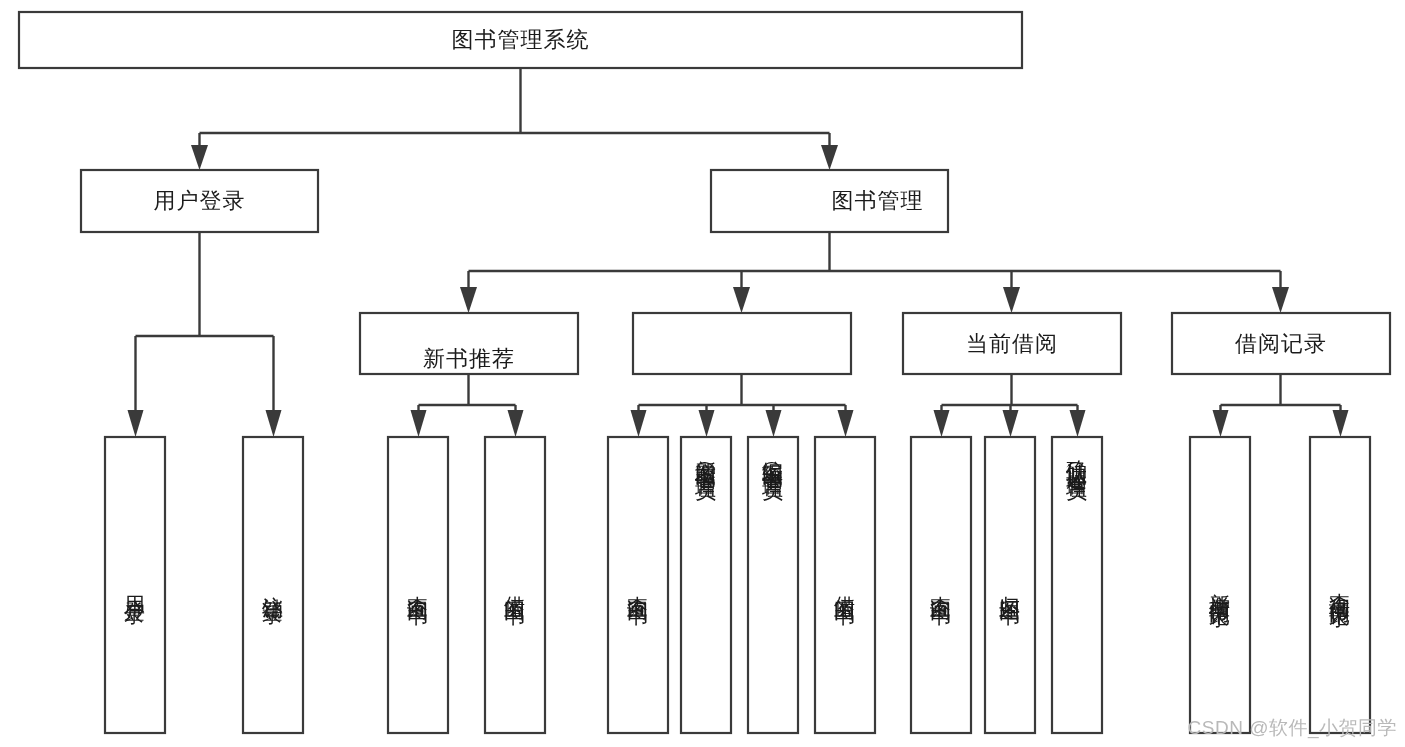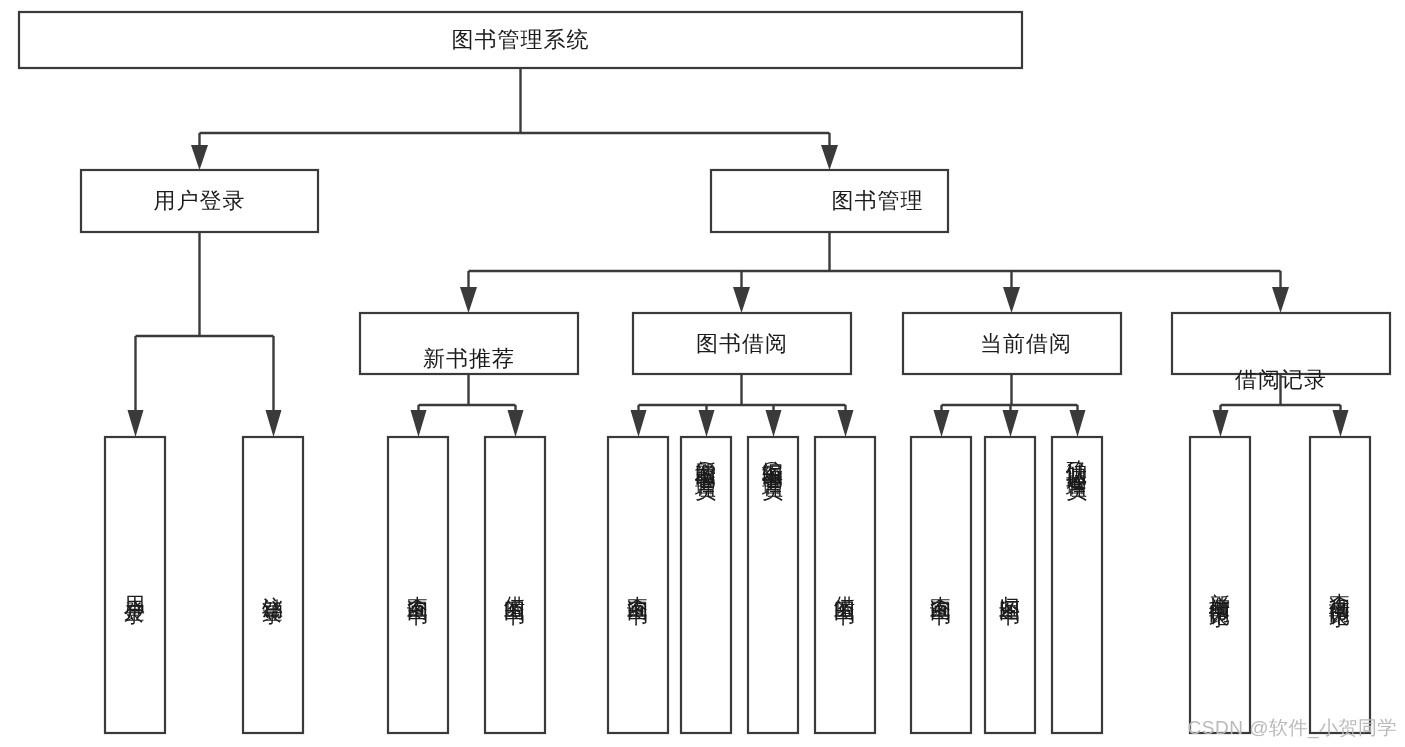--- a/index.html
+++ b/index.html
@@ -203,27 +203,24 @@
   </div>
   <div class="hlabel-wrap" style="left:81px; top:170px; width:237px; height:62px;">
     <span class="hlabel-text">用户登录</span>
   </div>
   <div class="hlabel-wrap" style="left:711px; top:170px; width:237px; height:62px;padding-left:48px;">
     <span class="hlabel-text">图书管理</span>
   </div>
   <div class="hlabel-wrap" style="left:360px; top:313px; width:218px; height:61px;align-items:flex-end;">
     <span class="hlabel-text">新书推荐</span>
   </div>
-  <div class="hlabel-wrap" style="left:633px; top:313px; width:218px; height:61px;">
-    <span class="hlabel-text">图书借阅</span>
-  </div>
-  <div class="hlabel-wrap" style="left:903px; top:313px; width:218px; height:61px;margin-left:14px;">
+  <div class="hlabel-wrap" style="left:903px; top:313px; width:218px; height:61px;">
     <span class="hlabel-text">当前借阅</span>
   </div>
-  <div class="hlabel-wrap" style="left:1172px; top:313px; width:218px; height:61px;margin-top:36px;">
+  <div class="hlabel-wrap" style="left:1172px; top:313px; width:218px; height:61px;">
     <span class="hlabel-text">借阅记录</span>
   </div>
 
   <div class="vlabel-wrap" style="left:105px; top:437px; width:60px; height:296px; align-items:center;">
     <span class="vlabel-text">用户登录</span>
   </div>
   <div class="vlabel-wrap" style="left:243px; top:437px; width:60px; height:296px; align-items:center;">
     <span class="vlabel-text">注销登录</span>
   </div>
   <div class="vlabel-wrap" style="left:388px; top:437px; width:60px; height:296px; align-items:center;">

